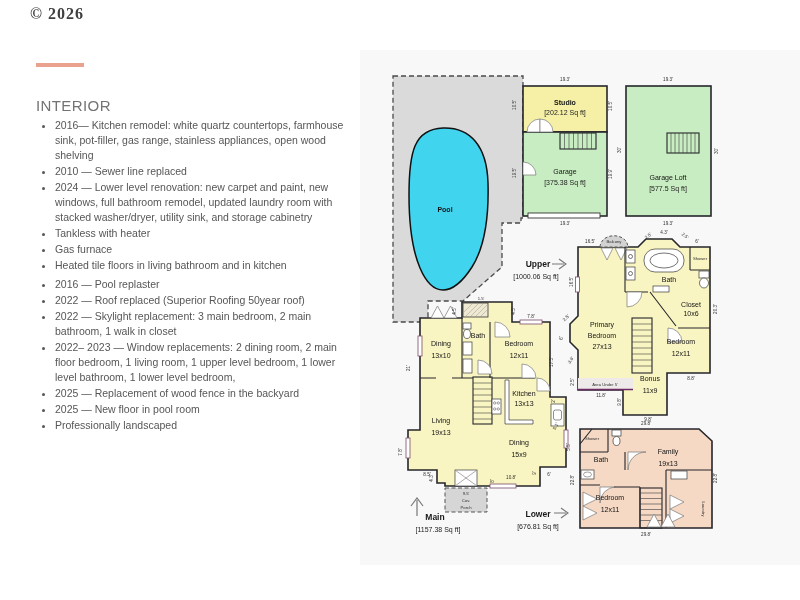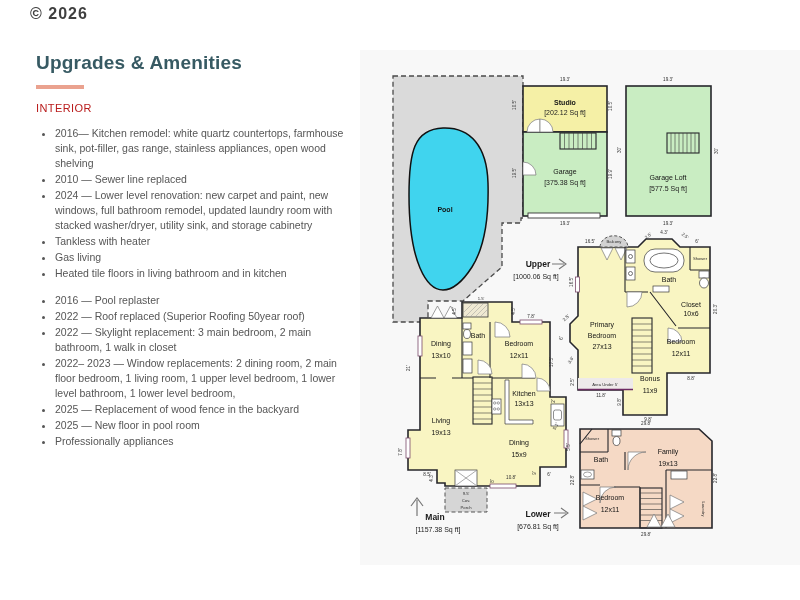--- a/index.html
+++ b/index.html
@@ -1,24 +1,24 @@
 <!DOCTYPE html>
 <html><head>
 <meta charset="utf-8">
 <style>
   html,body{margin:0;padding:0;background:#fff;}
   .page{position:relative;width:800px;height:600px;background:#ffffff;overflow:hidden;
         font-family:"Liberation Sans",sans-serif;}
-  .copyright{position:absolute;left:30px;top:5px;font-family:Liberation Sans, sans-serif;
+  .copyright{position:absolute;left:30px;top:5px;font-family:Liberation Serif, serif;
              font-weight:700;font-size:16px;letter-spacing:1px;color:#3f3f3f;}
   .leftcol{position:absolute;left:36px;top:52px;width:322px;}
   .title{font-size:19px;font-weight:600;color:#375a63;letter-spacing:.2px;}
   .accent{width:48px;height:4px;background:#eaa28f;margin-top:11px;}
-  .sec-head{margin-top:13px;font-size:11px;font-weight:500;color:#b91c1c;letter-spacing:.4px;}
-  ul.blist{margin:12px 0 0 0;padding:0 0 0 19px;font-size:10.5px;line-height:1.43;color:#565656;}
+  .sec-head{margin-top:30px;font-size:15px;font-weight:500;color:#737373;letter-spacing:.4px;}
+  ul.blist{margin:4px 0 0 0;padding:0 0 0 19px;font-size:10.5px;line-height:1.43;color:#565656;}
   ul.blist li{margin:0 0 1px 0;padding:0;}
   .plan{position:absolute;left:360px;top:50px;width:440px;height:515px;}
   svg text{font-family:"Liberation Sans",sans-serif;}
   .dim{font-size:4.6px;fill:#2e2e2e;text-anchor:middle;}
   .tiny{font-size:4.2px;fill:#2e2e2e;text-anchor:middle;}
   .room{font-size:7px;fill:#141414;text-anchor:middle;}
   .roomb{font-size:7px;font-weight:700;fill:#141414;text-anchor:middle;}
   .flabel{font-size:8.5px;font-weight:700;fill:#1a1a1a;text-anchor:middle;}
   .fsq{font-size:7px;fill:#222;text-anchor:middle;}
   .wall{fill:none;stroke:#26262b;stroke-width:1.1;}
@@ -28,41 +28,40 @@
   .win{fill:#ffffff;stroke:#7a4a6a;stroke-width:.8;}
 </style>
 </head>
 <body>
 
 <div class="page">
 
   <div class="copyright">© 2026</div>
 
   <div class="leftcol">
-    <div class="title">Upgrades &amp; Amenities</div>
     <div class="accent"></div>
 
     <div class="sec-head">INTERIOR</div>
     <ul class="blist">
       <li>2016— Kitchen remodel: white quartz countertops, farmhouse sink, pot-filler, gas range, stainless appliances, open wood shelving</li>
       <li>2010 — Sewer line replaced</li>
       <li>2024 — Lower level renovation: new carpet and paint, new windows, full bathroom remodel, updated laundry room with stacked washer/dryer, utility sink, and storage cabinetry</li>
       <li>Tankless with heater</li>
-      <li>Gas living</li>
+      <li>Gas furnace</li>
       <li>Heated tile floors in living bathroom and in kitchen</li>
     </ul>
 
     <ul class="blist">
       <li>2016 — Pool replaster</li>
       <li>2022 — Roof replaced (Superior Roofing 50year roof)</li>
       <li>2022 — Skylight replacement: 3 main bedroom, 2 main bathroom, 1 walk in closet</li>
       <li>2022– 2023 — Window replacements: 2 dining room, 2 main floor bedroom, 1 living room, 1 upper level bedroom, 1 lower level bathroom, 1 lower level bedroom,</li>
       <li>2025 — Replacement of wood fence in the backyard</li>
       <li>2025 — New floor in pool room</li>
-      <li>Professionally appliances</li>
+      <li>Professionally landscaped</li>
     </ul>
   </div>
 
   <svg class="plan" viewBox="360 50 440 515">
     <rect x="360" y="50" width="440" height="515" fill="#f8f8f8"></rect>
 
     <path d="M393,76 L523,76 L523,218 L521,218 L521,223 L502,223 L502,267 L463,301 L428,301 L428,322 L393,322 Z" fill="#dadada" stroke="#4a4a4a" stroke-width="1.3" stroke-dasharray="5,3"></path>
     <path d="M409,195 C409,152 414,129 443,128 C470,127 487,146 488,183 C489,219 484,248 472,267 C463,281 453,290 443,290 C427,290 409,263 409,195 Z" fill="#40d4ee" stroke="#111" stroke-width="1.5"></path>
     <text class="roomb" x="445" y="212">Pool</text>
 

